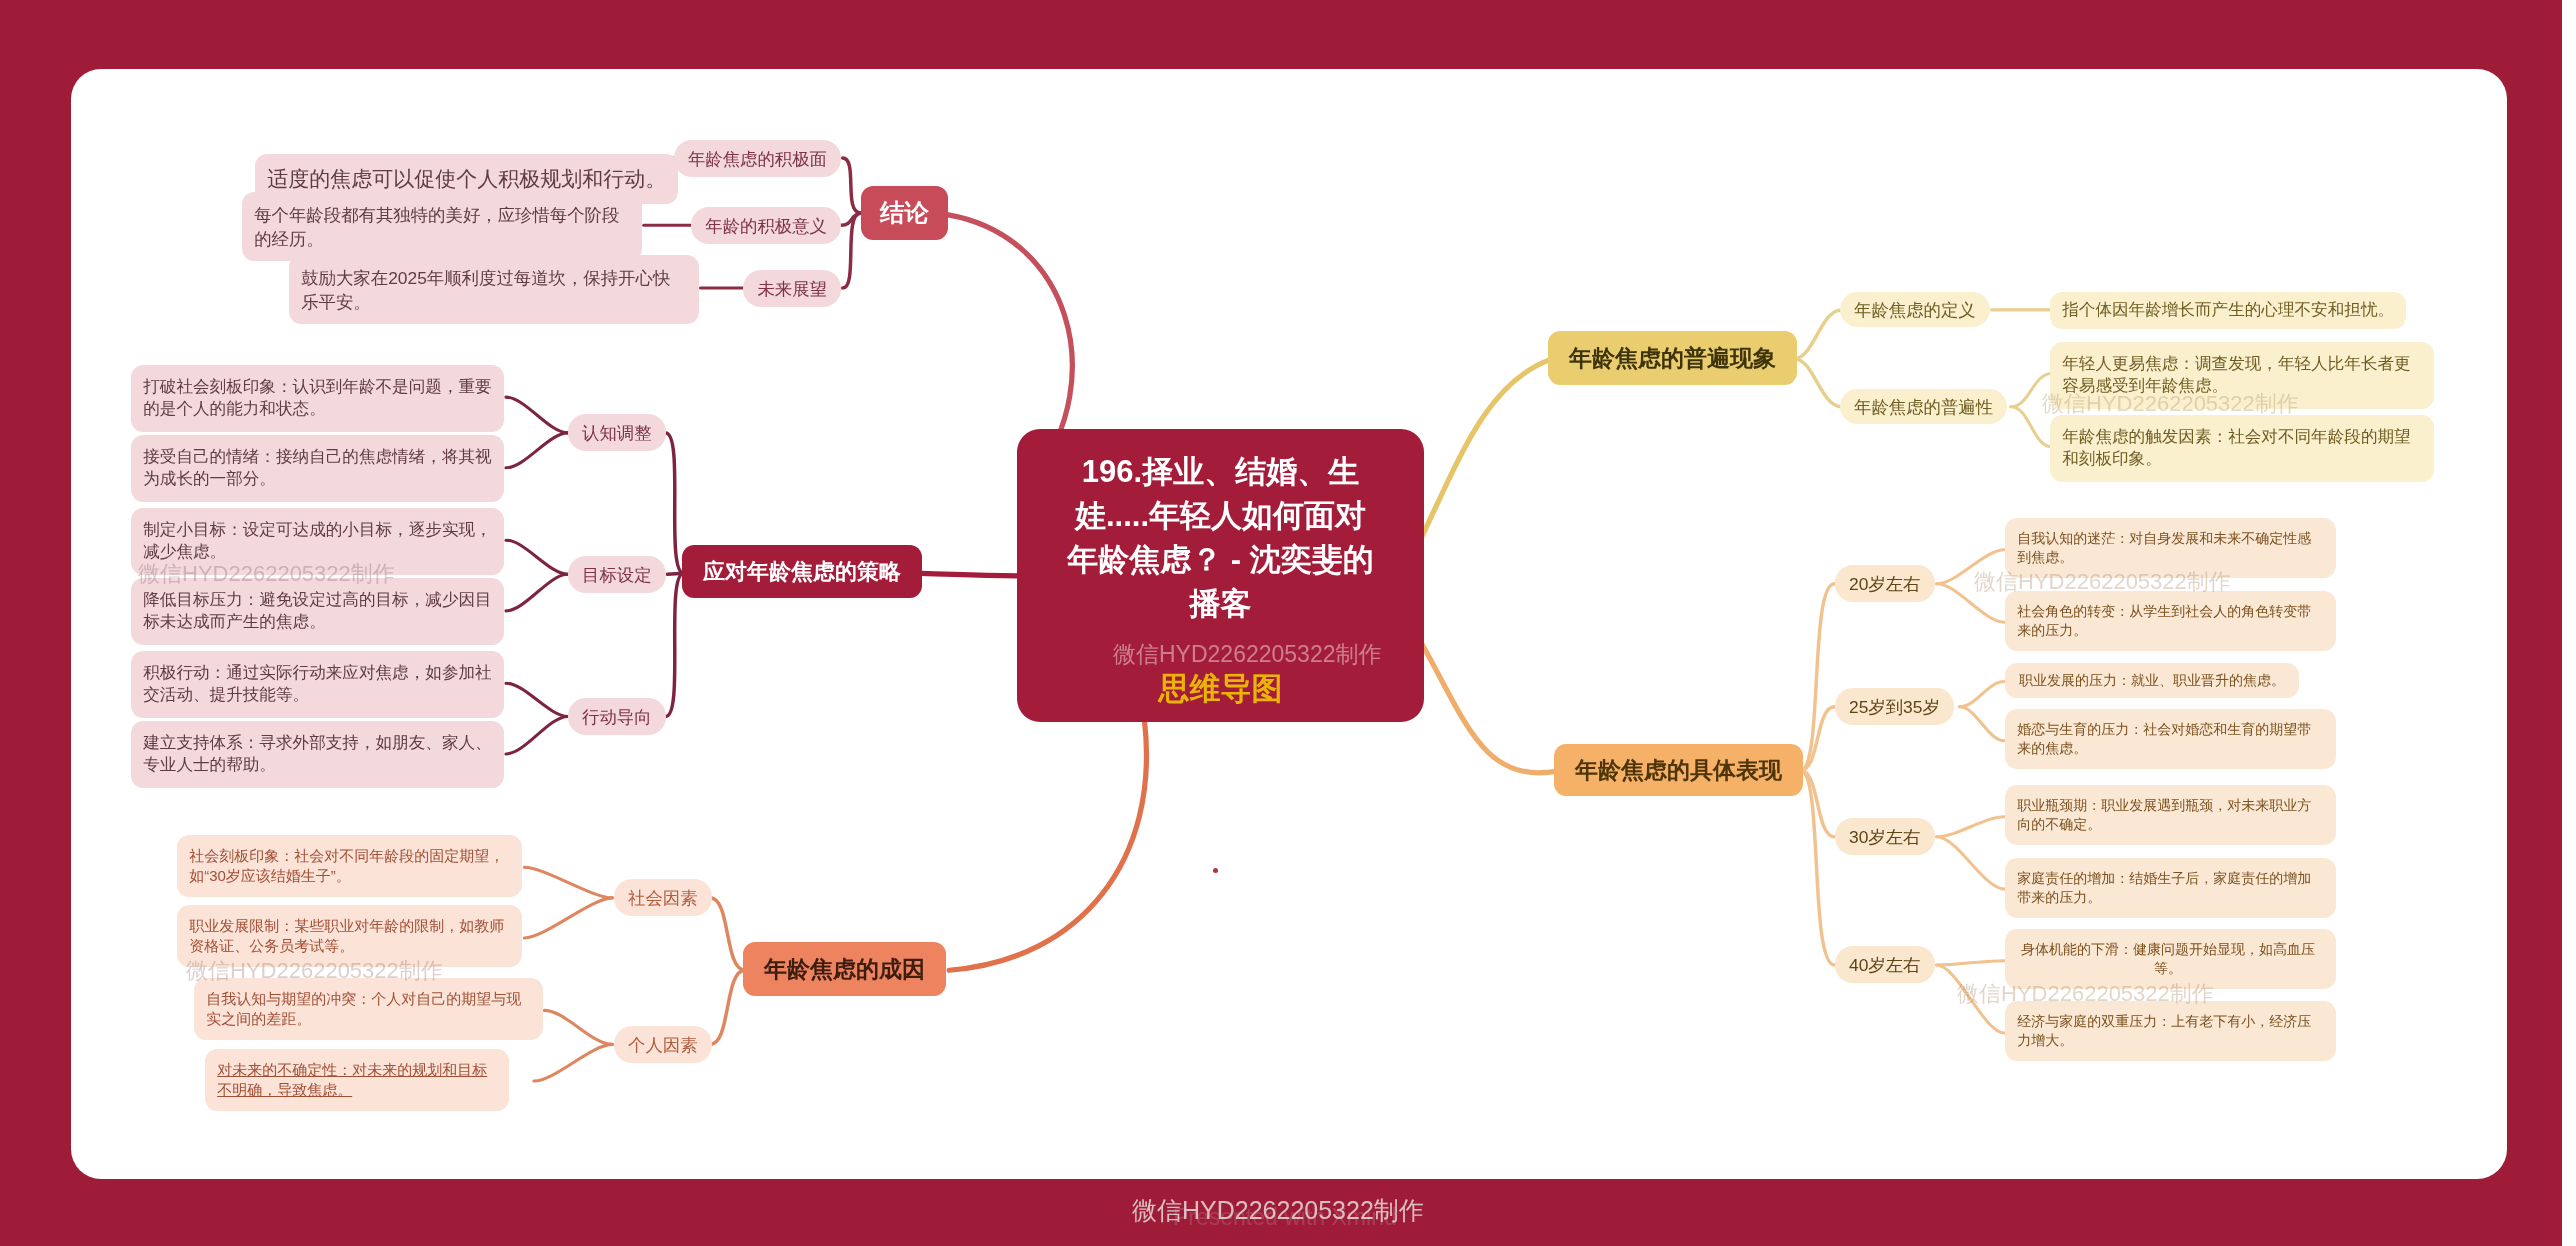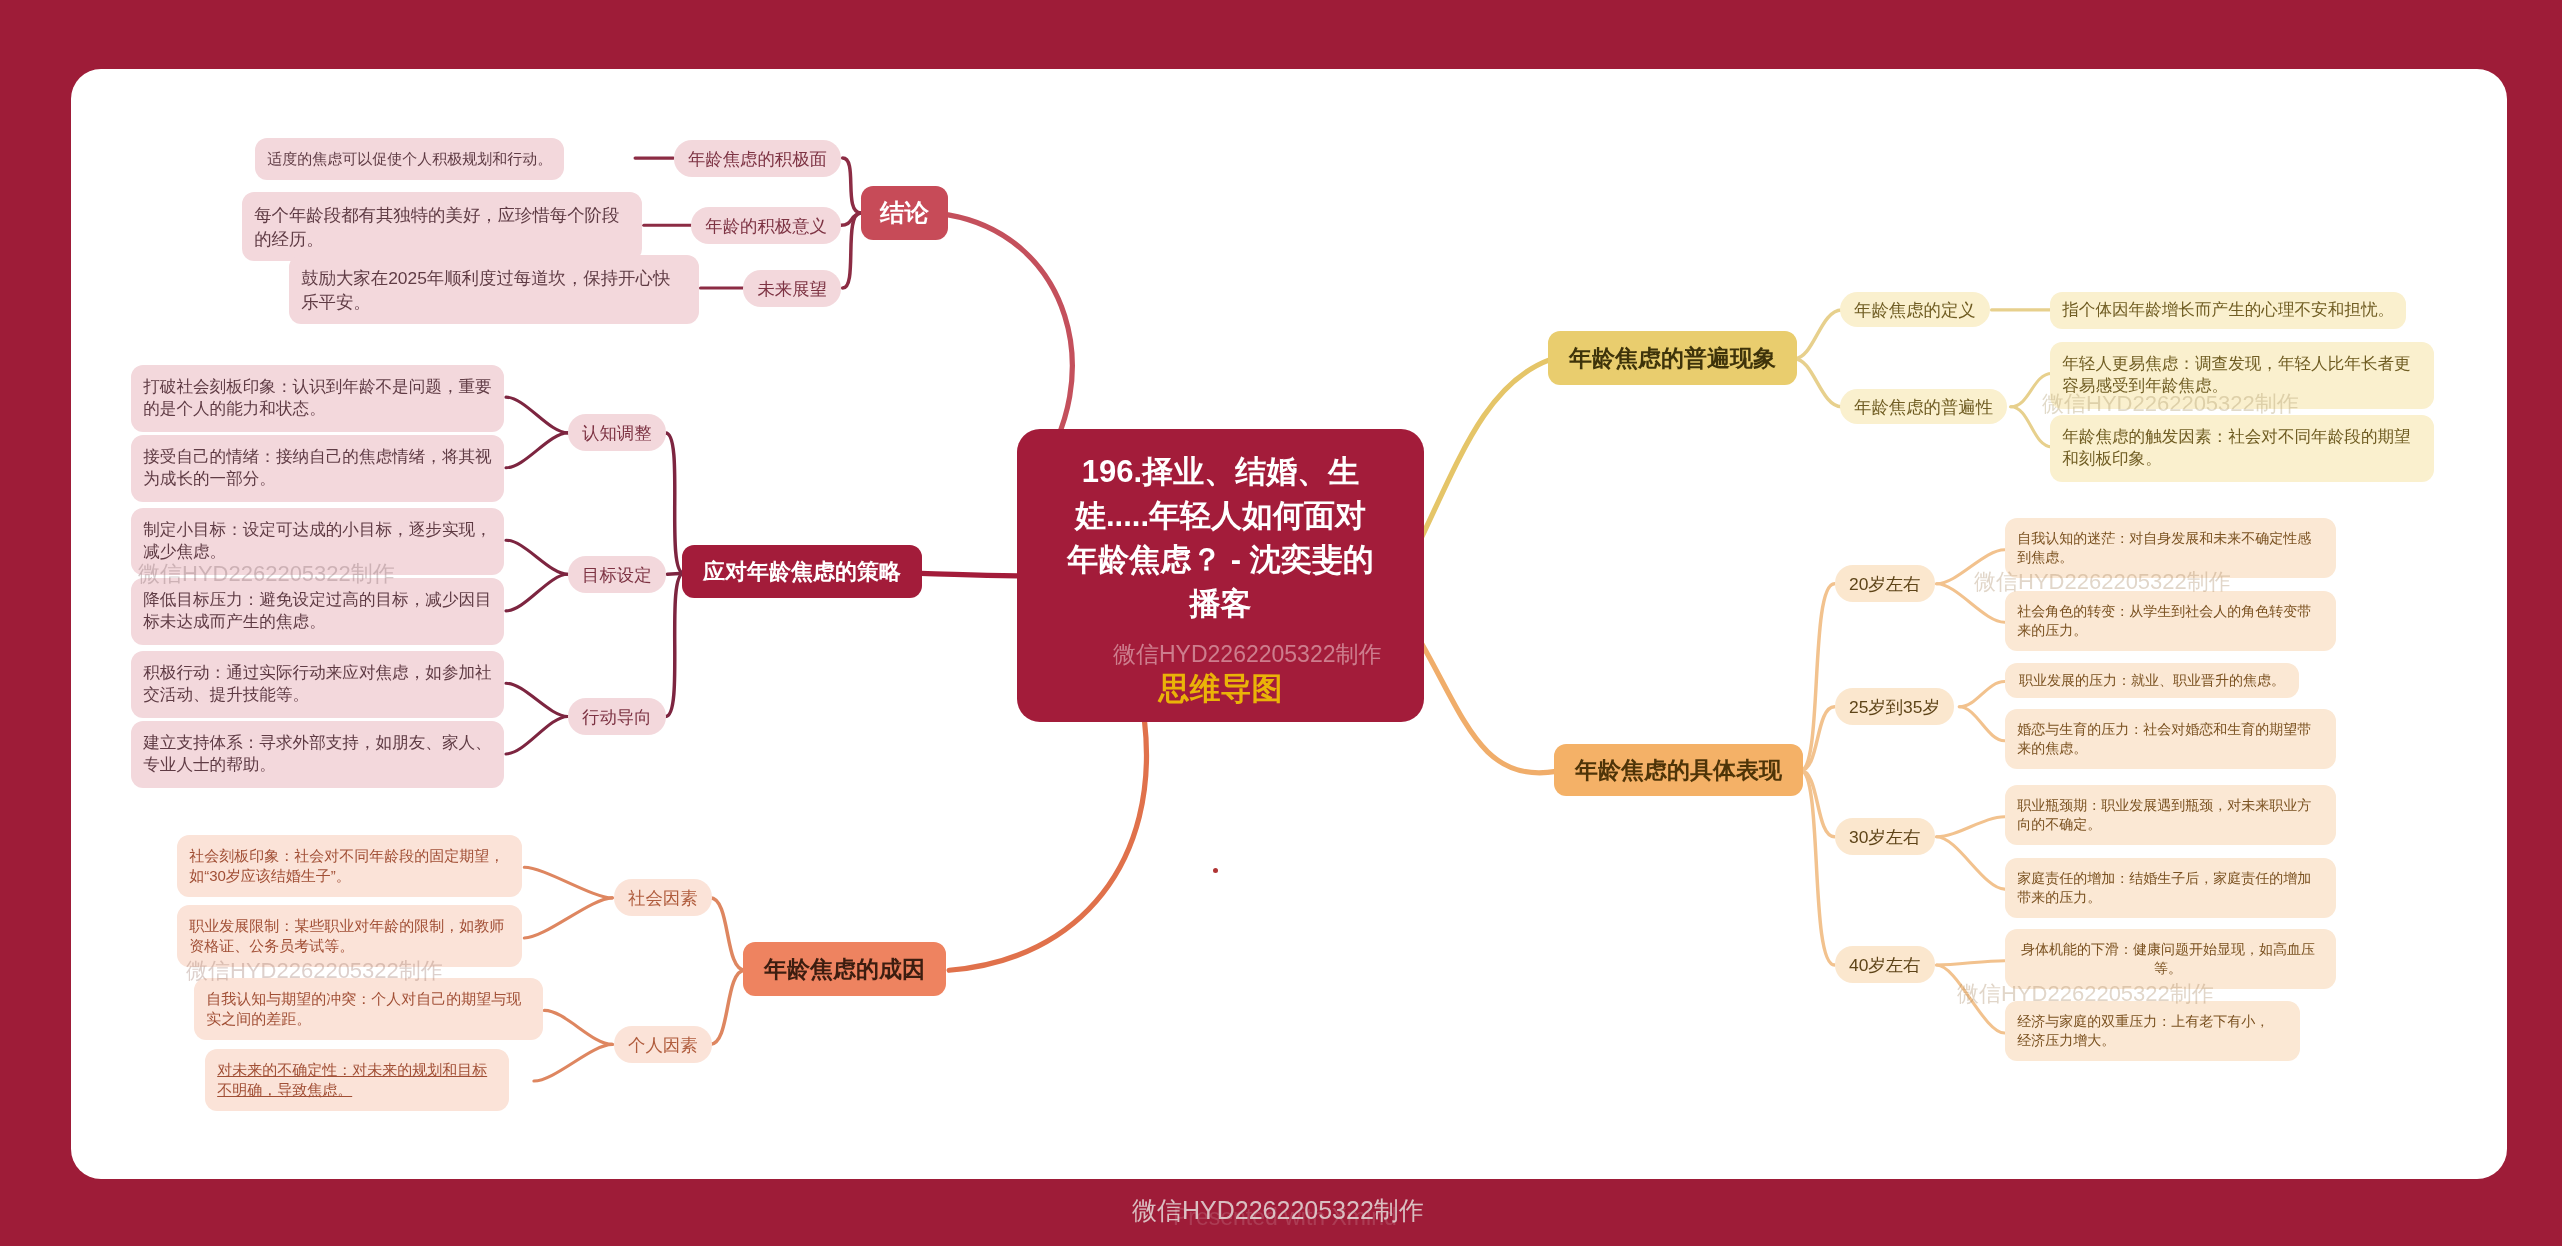--- a/index.html
+++ b/index.html
@@ -92,21 +92,21 @@
   <div class="center-node">
     <div class="center-title">196.择业、结婚、生娃.....年轻人如何面对年龄焦虑？ - 沈奕斐的播客</div>
     <div class="center-sub">思维导图</div>
     <div class="wm" style="left:96px;top:210px;font-size:23px;color:rgba(240,205,210,.55);">微信HYD2262205322制作</div>
   </div>
 
   <div class="node" style="left:861px;top:186px;height:54px;padding:0 19px;font-size:24.4px;background:#c74b58;color:#fff;border-radius:12.2px;">结论</div>
   <div class="lbl pink-lbl" style="right:1735px;top:140px;">年龄焦虑的积极面</div>
   <div class="lbl pink-lbl" style="right:1735px;top:207px;">年龄的积极意义</div>
   <div class="lbl pink-lbl" style="right:1735px;top:270px;">未来展望</div>
-  <div class="leaf pink-leaf nw" style="left:255px;top:138px;font-size:15px;">适度的焦虑可以促使个人积极规划和行动。</div>
+  <div class="leaf pink-leaf nw" style="left:255px;top:154px;font-size:21px;">适度的焦虑可以促使个人积极规划和行动。</div>
   <div class="leaf pink-leaf" style="left:242px;top:192px;width:400px;font-size:17.4px;">每个年龄段都有其独特的美好，应珍惜每个阶段的经历。</div>
   <div class="leaf pink-leaf" style="left:289px;top:255px;width:410px;font-size:17.4px;">鼓励大家在2025年顺利度过每道坎，保持开心快乐平安。</div>
 
   <div class="node" style="left:682px;top:545px;height:53px;padding:0 21px;font-size:22px;background:#a31c3a;color:#fff;border-radius:12.2px;">应对年龄焦虑的策略</div>
   <div class="lbl pink-lbl" style="left:568px;top:414px;">认知调整</div>
   <div class="lbl pink-lbl" style="left:568px;top:556px;">目标设定</div>
   <div class="lbl pink-lbl" style="left:568px;top:698px;">行动导向</div>
   <div class="leaf pink-leaf" style="left:131px;top:365px;width:373px;">打破社会刻板印象：认识到年龄不是问题，重要的是个人的能力和状态。</div>
   <div class="leaf pink-leaf" style="left:131px;top:435px;width:373px;">接受自己的情绪：接纳自己的焦虑情绪，将其视为成长的一部分。</div>
   <div class="leaf pink-leaf" style="left:131px;top:508px;width:373px;">制定小目标：设定可达成的小目标，逐步实现，减少焦虑。</div>
@@ -134,21 +134,21 @@
   <div class="lbl oran-lbl" style="left:1835px;top:688px;">25岁到35岁</div>
   <div class="lbl oran-lbl" style="left:1835px;top:818px;">30岁左右</div>
   <div class="lbl oran-lbl" style="left:1835px;top:946px;">40岁左右</div>
   <div class="leaf oran-leaf" style="left:2005px;top:518px;width:331px;padding-right:17.4px;">自我认知的迷茫：对自身发展和未来不确定性感到焦虑。</div>
   <div class="leaf oran-leaf" style="left:2005px;top:591px;width:331px;padding-right:17.4px;">社会角色的转变：从学生到社会人的角色转变带来的压力。</div>
   <div class="leaf oran-leaf nw" style="left:2005px;top:663px;padding:7.9px 14px;">职业发展的压力：就业、职业晋升的焦虑。</div>
   <div class="leaf oran-leaf" style="left:2005px;top:709px;width:331px;padding-right:17.4px;">婚恋与生育的压力：社会对婚恋和生育的期望带来的焦虑。</div>
   <div class="leaf oran-leaf" style="left:2005px;top:785px;width:331px;padding-right:17.4px;">职业瓶颈期：职业发展遇到瓶颈，对未来职业方向的不确定。</div>
   <div class="leaf oran-leaf" style="left:2005px;top:858px;width:331px;padding-right:17.4px;">家庭责任的增加：结婚生子后，家庭责任的增加带来的压力。</div>
   <div class="leaf oran-leaf" style="left:2005px;top:929px;width:331px;padding-right:17.4px;text-align:center;">身体机能的下滑：健康问题开始显现，如高血压等。</div>
-  <div class="leaf oran-leaf" style="left:2005px;top:1001px;width:295px;padding-right:17.4px;">经济与家庭的双重压力：上有老下有小，经济压力增大。</div>
+  <div class="leaf oran-leaf" style="left:2005px;top:1001px;width:331px;padding-right:17.4px;">经济与家庭的双重压力：上有老下有小，经济压力增大。</div>
 
   <div class="wm" style="left:138px;top:559px;font-size:22px;color:rgba(125,95,100,.32);">微信HYD2262205322制作</div>
   <div class="wm" style="left:186px;top:956px;font-size:22px;color:rgba(150,110,95,.32);">微信HYD2262205322制作</div>
   <div class="wm" style="left:2042px;top:389px;font-size:22px;color:rgba(170,150,100,.35);">微信HYD2262205322制作</div>
   <div class="wm" style="left:1974px;top:567px;font-size:22px;color:rgba(165,130,90,.33);">微信HYD2262205322制作</div>
   <div class="wm" style="left:1957px;top:979px;font-size:22px;color:rgba(165,130,90,.33);">微信HYD2262205322制作</div>
   <div class="wm" style="left:1173px;top:1204px;font-size:23px;color:rgba(255,255,255,.14);">Presented with Xmind</div>
   <div class="wm" style="left:1132px;top:1194px;font-size:25px;color:rgba(228,218,217,.85);">微信HYD2262205322制作</div>
 
   <div class="dot"></div>

